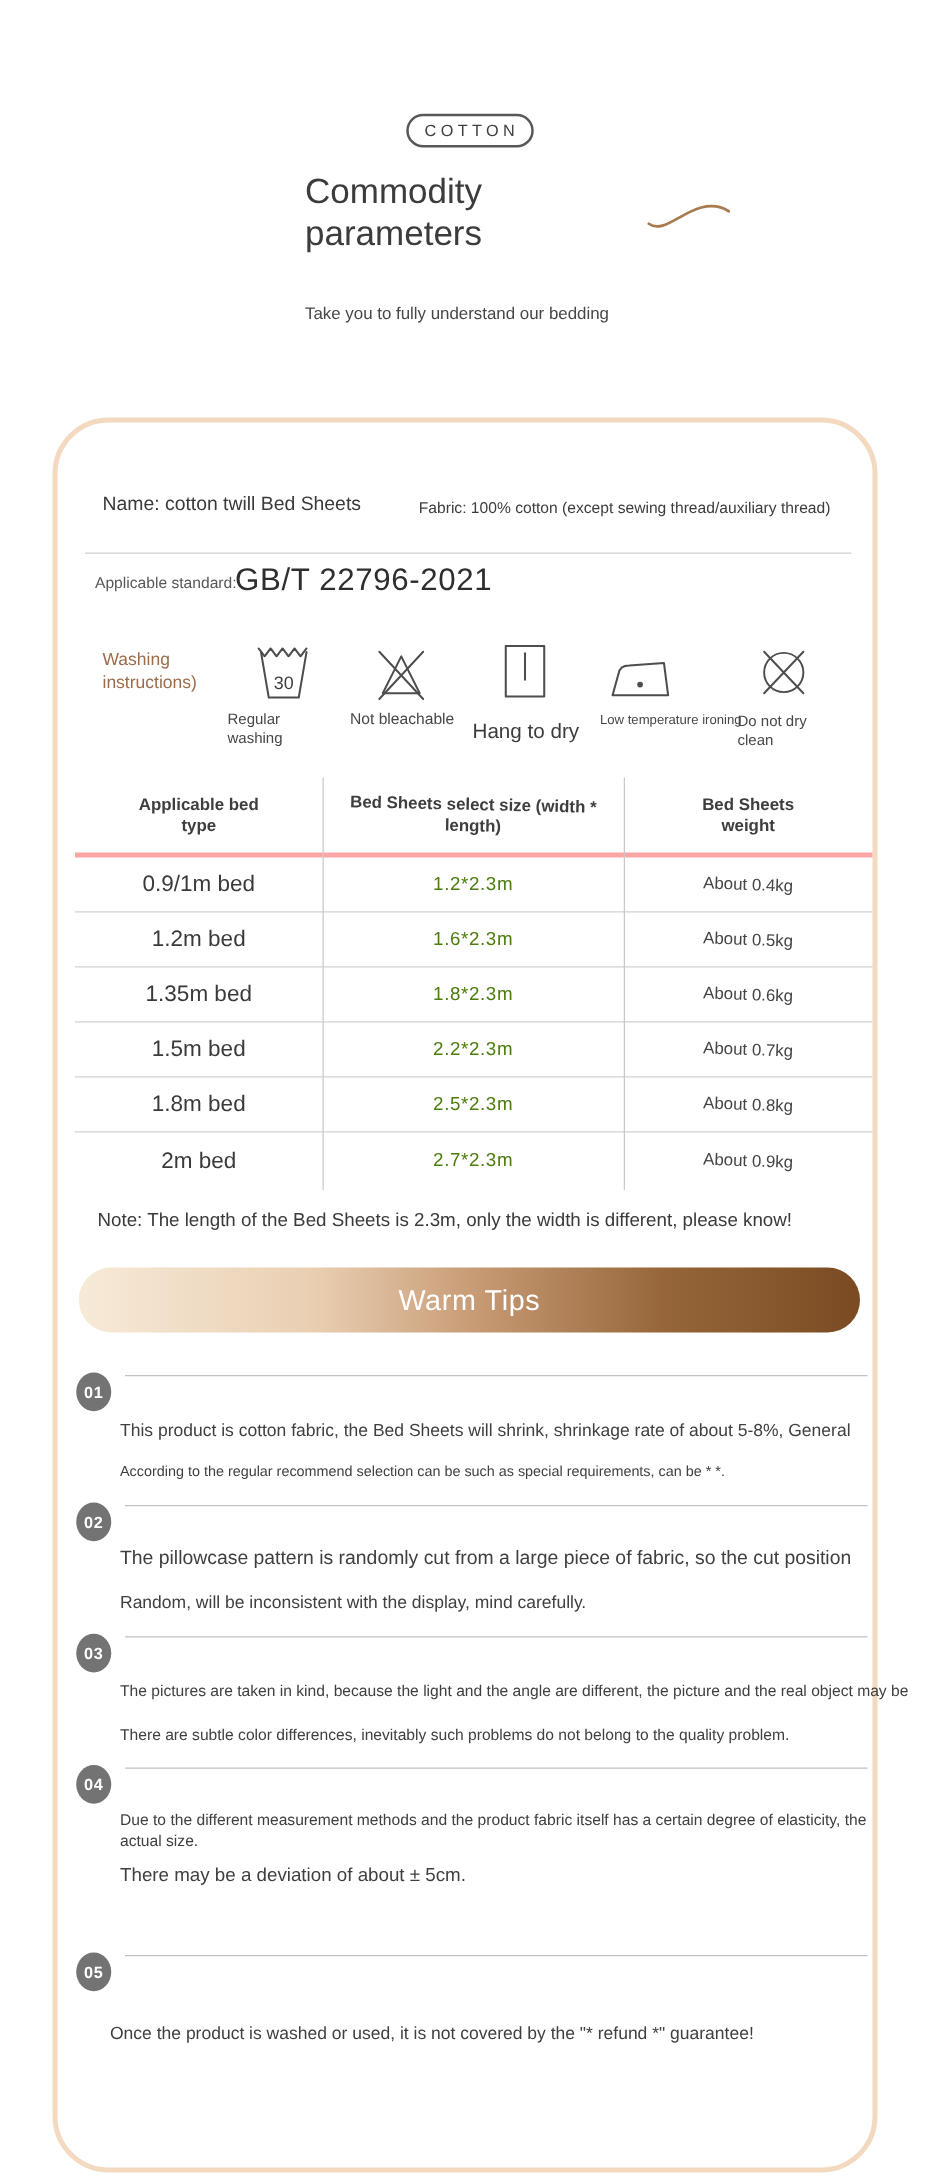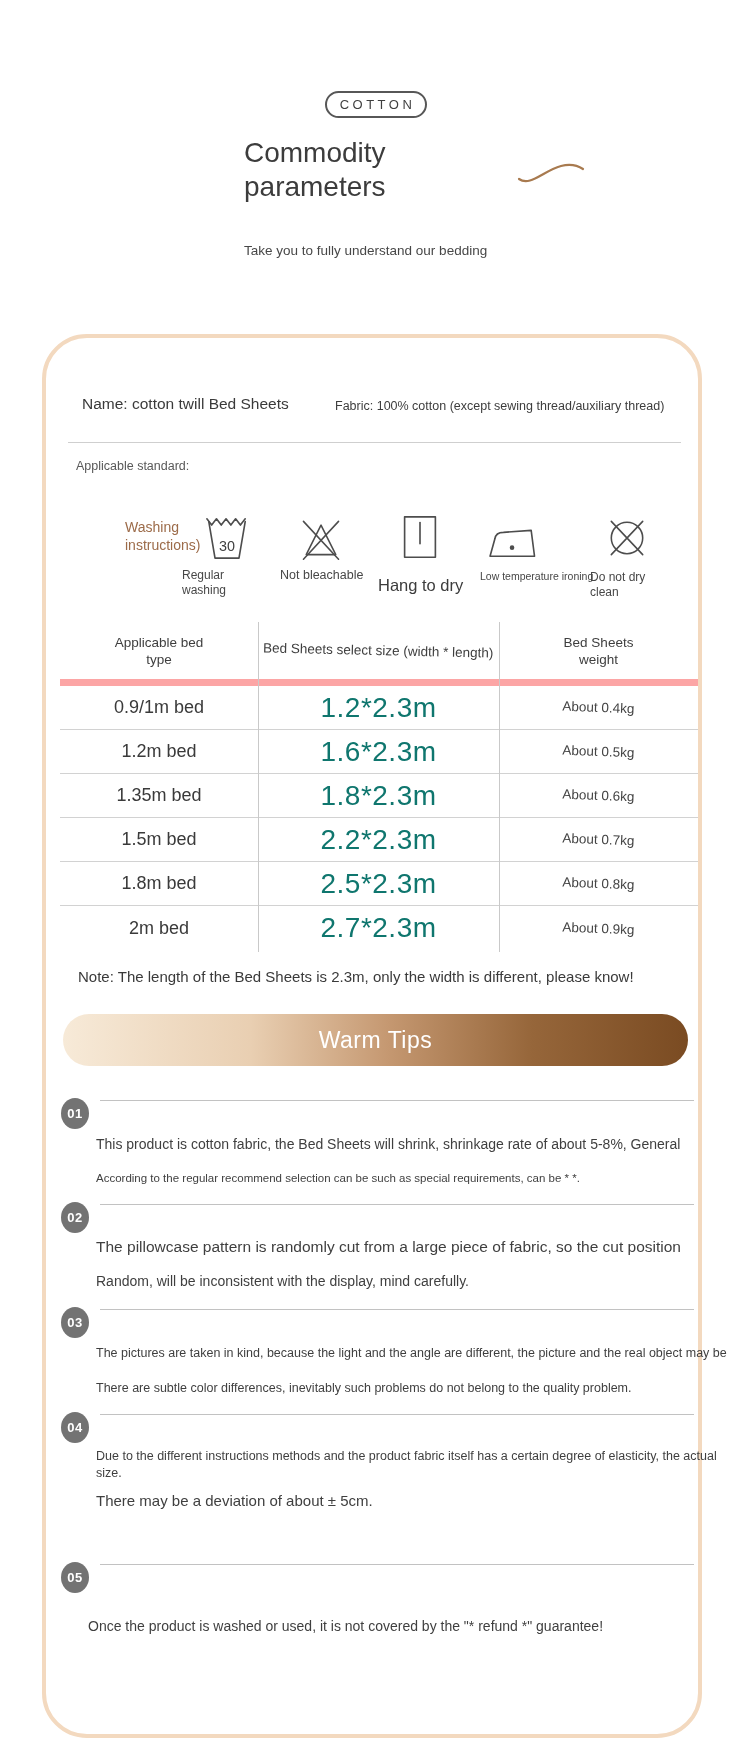--- a/index.html
+++ b/index.html
@@ -20,49 +20,49 @@
     border:4px solid #f3d9bf; border-radius:45px; background:#fff; }
 
   .name-text { position:absolute; left:82px; top:395px; font-size:15.5px; color:#3a3a3a; }
   .fabric-text { position:absolute; left:335px; top:399px; font-size:12.5px; color:#3d3d3d; }
   .divider { position:absolute; left:68px; top:442px; width:613px; height:0; border-top:1px solid #cfcfcf; }
 
   .std-label { position:absolute; left:76px; top:459px; font-size:12.5px; color:#585858; }
   .std-value { position:absolute; left:188px; top:450px; font-size:25px; color:#2e2e2e; letter-spacing:.5px; }
 
   .wash-label { position:absolute; left:82px; top:518px; width:100px; font-size:14px;
-    line-height:18px; color:#9c6b49;margin-left:43px; }
+    line-height:18px; color:#9c6b49; }
   .wash-icon { position:absolute; }
   .wash-icon svg { display:block; }
   .wi-1 { left:204px; top:512px; } .wi-2 { left:296px; top:514px; }
   .wi-3 { left:398px; top:512px; } .wi-4 { left:484px; top:518px; } .wi-5 { left:604px; top:514px; }
   .wash-caption { position:absolute; font-size:12px; line-height:15px; color:#474747; }
   .wc-1 { left:182px; top:568px; width:78px; }
   .wc-2 { left:280px; top:568px; width:86px; font-size:12.5px; }
   .wc-3 { left:378px; top:578px; width:120px; font-size:16.5px; color:#3c3c3c; }
   .wc-4 { left:480px; top:570px; width:114px; font-size:10.5px; line-height:13px; }
   .wc-5 { left:590px; top:570px; width:82px; }
   .wash-num { font-size:15px; fill:#3f3f3f; font-family:"Liberation Sans", sans-serif; }
 
   
   .size-table { position:absolute; left:60px; top:622px; width:638px; height:330px; }
   .vline { position:absolute; top:0; bottom:0; width:0; border-left:1px solid #c9c9c9; }
   .vline-1 { left:198px; } .vline-2 { left:439px; }
   .t-head, .t-row { display:grid; grid-template-columns:198px 241px 199px; align-items:center; }
-  .t-head { height:64px; border-bottom:7px solid #fca5a5; }
+  .t-head { height:64px; border-bottom:4px solid #fca5a5;font-weight:bold; }
   .t-head .cell { text-align:center; font-size:13.5px; color:#3e3e3e; line-height:17px; }
   .t-head .cell span { display:inline-block; }
   .t-head .c1 span { width:115px; }
   .t-head .c2 span { transform:rotate(1.3deg); }
   .t-head .c3 span { width:92px; }
   .t-row { height:44px; border-bottom:1px solid #d2d2d2; }
   .t-row:last-child { border-bottom:none; }
   .t-row .cell { text-align:center; }
   .t-row .bed { font-size:18px; color:#3a3a3a; }
-  .t-row .size { font-size:28px; color:#0f766e; letter-spacing:.5px; }
+  .t-row .size { font-size:15px; color:#4d7c0f; letter-spacing:.5px; }
   .t-row .weight { font-size:13.5px; color:#444; transform:rotate(2.2deg); }
 
   .note-text { position:absolute; left:78px; top:968px; font-size:15px; color:#3a3a3a; }
 
   
   .warm-banner { position:absolute; left:63px; top:1014px; width:625px; height:52px; border-radius:26px;
     background:linear-gradient(90deg,#f7ead8 0%,#e9cfb2 30%,#c59871 52%,#96663a 75%,#7a4b22 100%);
     display:flex; align-items:center; justify-content:center; }
   .warm-banner span { color:#ffffff; font-size:23px; letter-spacing:.5px; }
 
@@ -98,20 +98,21 @@
   </svg>
   <div class="subtitle">Take you to fully understand our bedding</div>
 
   <div class="card"></div>
 
   <div class="name-text">Name: cotton twill Bed Sheets</div>
   <div class="fabric-text">Fabric: 100% cotton (except sewing thread/auxiliary thread)</div>
   <div class="divider"></div>
 
   <div class="std-label">Applicable standard:</div>
+  <div class="std-value">GB/T 22796-2021</div>
 
   <div class="wash-label">Washing instructions)</div>
 
   <div class="wash-icon wi-1">
     <svg width="46" height="50" viewBox="0 0 48 52">
       <path class="icon-stroke" d="M3 7 L8 13.5 L13 7 L18 13.5 L23 7 L28 13.5 L33 7 L38 13.5 L43 7"></path>
       <path class="icon-stroke" d="M5 10 L11.5 48 L36.5 48 L43 10"></path>
       <text class="wash-num" x="24" y="41" text-anchor="middle">30</text>
     </svg>
   </div>
@@ -205,21 +206,21 @@
   </div>
   <div class="tip tip3">
     <div class="tip-rule"></div>
     <div class="tip-badge">03</div>
     <div class="tip-line l1">The pictures are taken in kind, because the light and the angle are different, the picture and the real object may be</div>
     <div class="tip-line l2">There are subtle color differences, inevitably such problems do not belong to the quality problem.</div>
   </div>
   <div class="tip tip4">
     <div class="tip-rule"></div>
     <div class="tip-badge">04</div>
-    <div class="tip-line l1">Due to the different instructions methods and the product fabric itself has a certain degree of elasticity, the actual size.</div>
+    <div class="tip-line l1">Due to the different measurement methods and the product fabric itself has a certain degree of elasticity, the actual size.</div>
     <div class="tip-line l2">There may be a deviation of about ± 5cm.</div>
   </div>
   <div class="tip tip5">
     <div class="tip-rule"></div>
     <div class="tip-badge">05</div>
     <div class="tip-line l1">Once the product is washed or used, it is not covered by the "* refund *" guarantee!</div>
   </div>
 
 </div>
 

